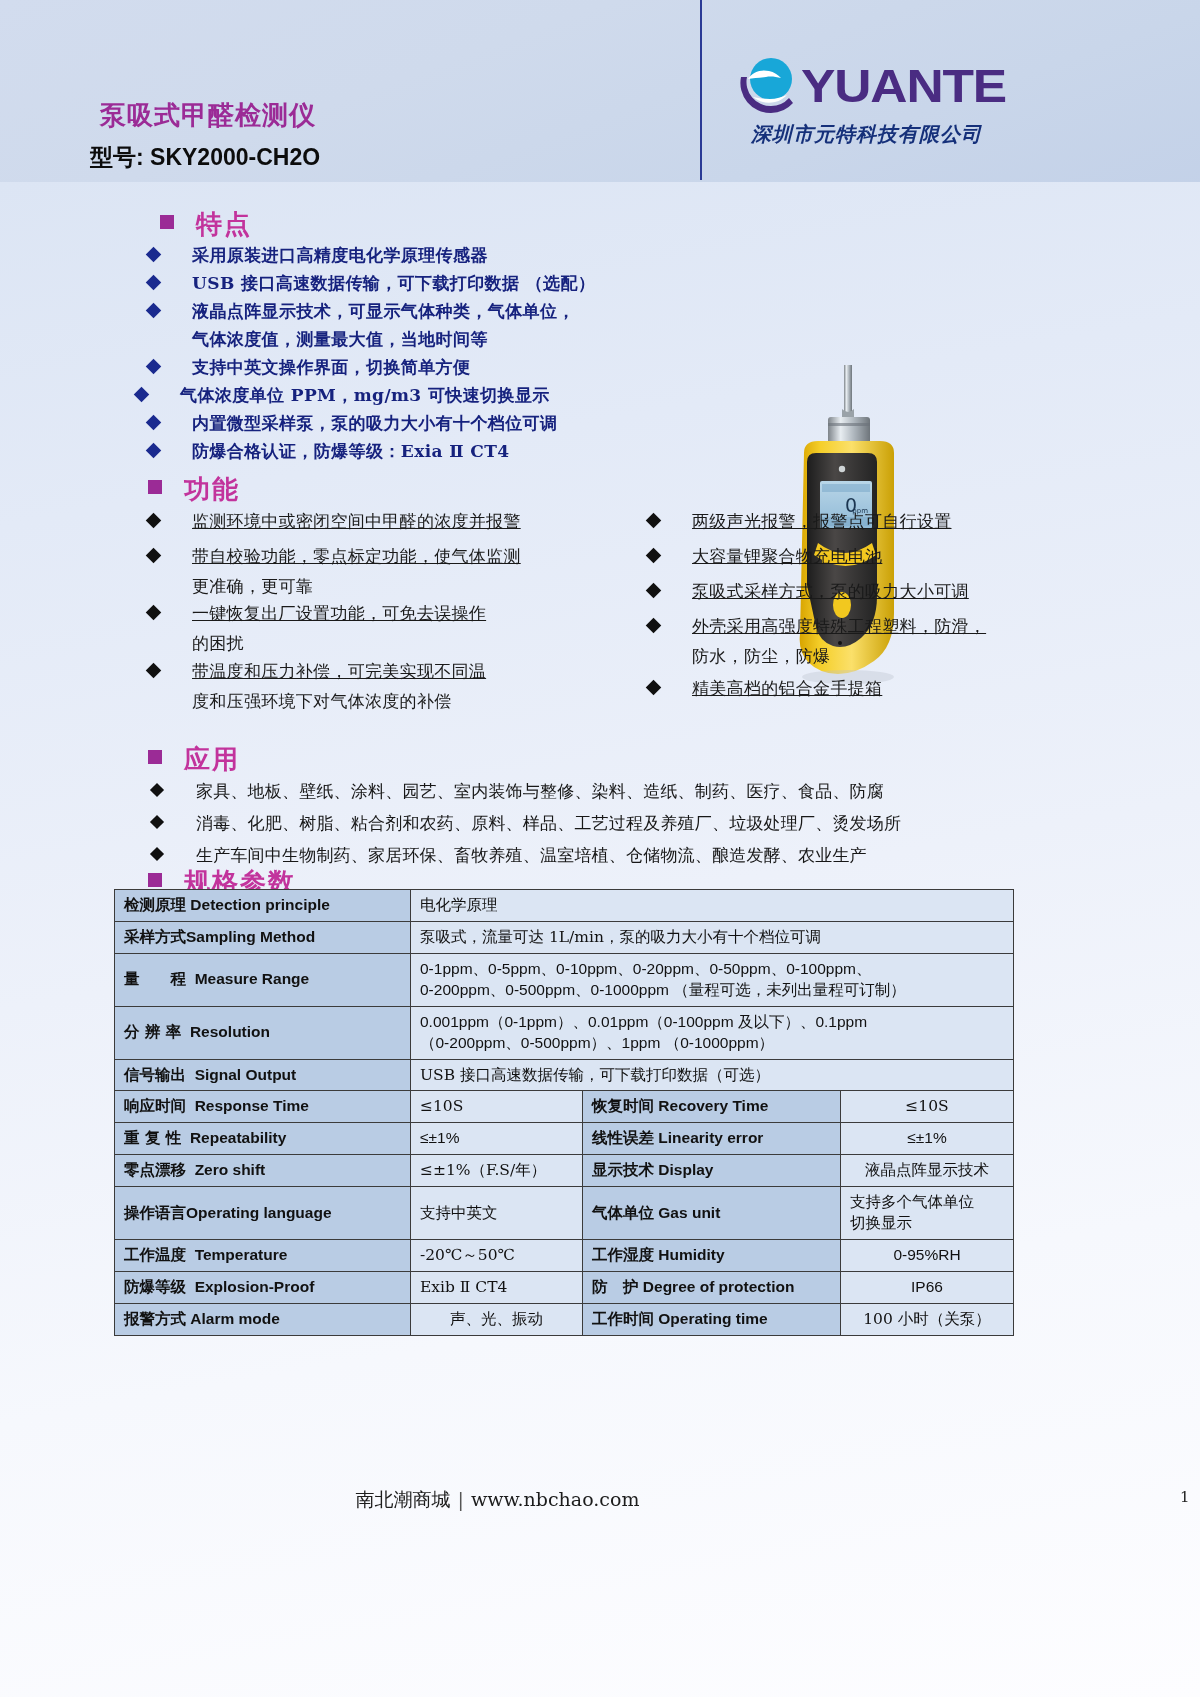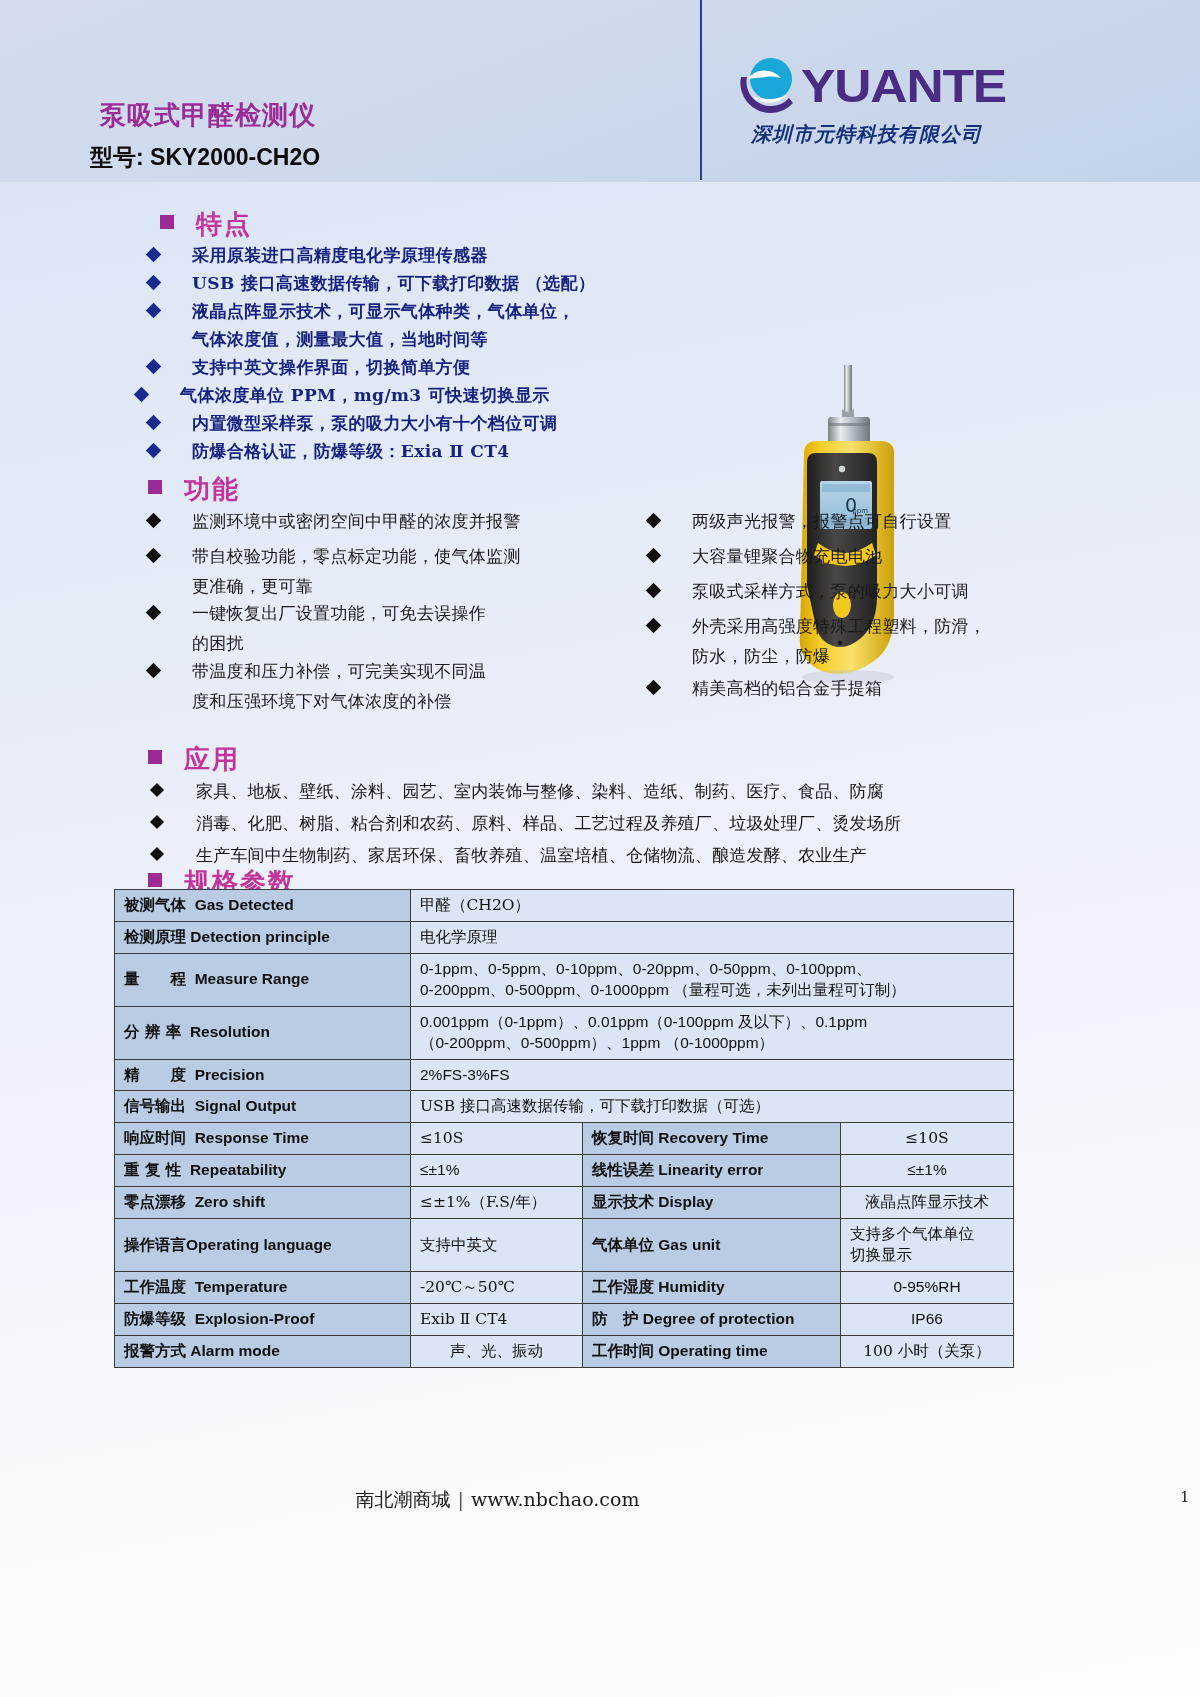--- a/index.html
+++ b/index.html
@@ -86,21 +86,21 @@
     letter-spacing: 0.4px;
   }
   .cont { position: absolute; white-space: nowrap;
     font-family: "DejaVu Serif", serif;
     font-size: 17px; font-weight: bold; color: #16227e; letter-spacing: 0.4px; }
 
   
   .func .dia { background: #101010; }
   .func .tx {
     font-family: "DejaVu Serif", serif;
-    font-size: 17px; color: #1a1a1a; font-weight: normal; letter-spacing: 0.3px;
+    font-size: 17px; color: #1a1a1a; font-weight: normal; letter-spacing: 0.3px; text-decoration: underline;
   }
   .cont2 { position: absolute; white-space: nowrap;
     font-family: "DejaVu Serif", serif; font-size: 17px; color: #1a1a1a; letter-spacing: 0.3px; }
 
   .app .dia { background: #101010; width: 10px; height: 10px; }
   .app .tx {
     font-family: "DejaVu Serif", serif;
     font-size: 17px; color: #171717; letter-spacing: 0.2px;
   }
 
@@ -335,44 +335,40 @@
 
 <table class="spec-table">
   <colgroup>
     <col style="width:296px">
       <col style="width:172px">
       <col style="width:258px">
       <col style="width:173px">
   </colgroup>
   <tbody>
     <tr>
-      <td class="lab"><span class="zh">被测气体</span>&nbsp;&nbsp;<span>Gas Detected</span></td>
-      <td class="val" colspan="3">甲醛（CH2O）</td>
-    </tr>
-    <tr>
       <td class="lab"><span class="zh">检测原理</span>&nbsp;<span>Detection principle</span></td>
       <td class="val" colspan="3">电化学原理</td>
+    </tr>
+    <tr>
+      <td class="lab"><span class="zh">采样方式</span><span>Sampling Method</span></td>
+      <td class="val" colspan="3">泵吸式，流量可达 1L/min，泵的吸力大小有十个档位可调</td>
     </tr>
     <tr>
       <td class="lab"><span class="zh">量　　程</span>&nbsp;&nbsp;<span>Measure Range</span></td>
       <td class="val mono" colspan="3">
         <div>0-1ppm、0-5ppm、0-10ppm、0-20ppm、0-50ppm、0-100ppm、</div>
         <div>0-200ppm、0-500ppm、0-1000ppm （量程可选，未列出量程可订制）</div>
       </td>
     </tr>
     <tr>
       <td class="lab"><span class="zh">分 辨 率</span>&nbsp;&nbsp;<span>Resolution</span></td>
       <td class="val mono" colspan="3">
         <div>0.001ppm（0-1ppm）、0.01ppm（0-100ppm 及以下）、0.1ppm</div>
         <div>（0-200ppm、0-500ppm）、1ppm （0-1000ppm）</div>
       </td>
-    </tr>
-    <tr>
-      <td class="lab"><span class="zh">精　　度</span>&nbsp;&nbsp;<span>Precision</span></td>
-      <td class="val mono" colspan="3">2%FS-3%FS</td>
     </tr>
     <tr>
       <td class="lab"><span class="zh">信号输出</span>&nbsp;&nbsp;<span>Signal Output</span></td>
       <td class="val" colspan="3">USB 接口高速数据传输，可下载打印数据（可选）</td>
     </tr>
 
     <tr>
       <td class="lab"><span class="zh">响应时间</span>&nbsp;&nbsp;<span>Response Time</span></td>
       <td class="val">≤10S</td>
       <td class="lab"><span class="zh">恢复时间</span>&nbsp;<span>Recovery Time</span></td>

